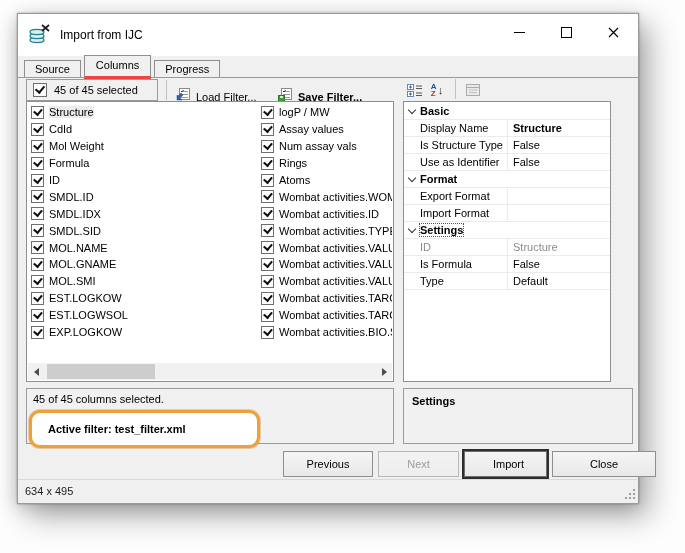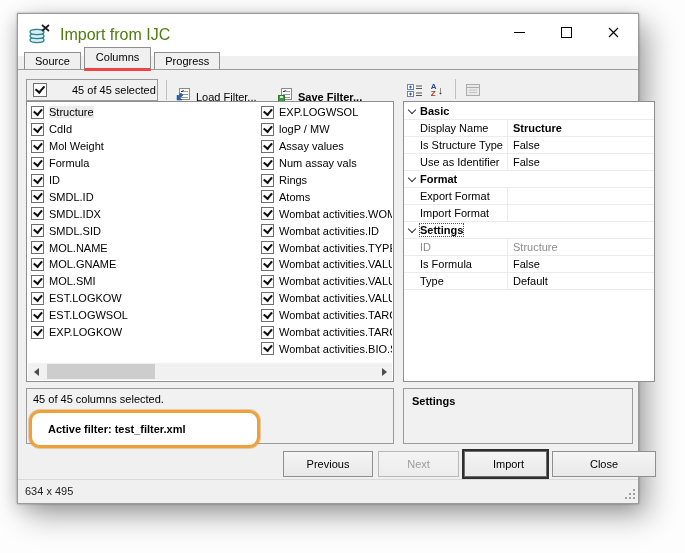--- a/index.html
+++ b/index.html
@@ -3,34 +3,34 @@
 <meta charset="utf-8">
 <style>
   html,body{margin:0;padding:0;background:#ffffff;font-family:"Liberation Sans",sans-serif;}
   .stage{position:relative;width:685px;height:553px;overflow:hidden;background:#fdfdfd;}
   .window{position:absolute;left:17px;top:13px;width:620px;height:489px;background:#f0f0f0;
     border:1px solid #9b9b9b;font-size:11px;color:#000;
     box-shadow:0 0 2px rgba(0,0,0,.35), 10px 12px 28px rgba(0,0,0,.33), -3px 4px 16px rgba(0,0,0,.14);}
   
   .titlebar{position:absolute;left:0;top:0;right:0;height:42px;background:#ffffff;display:flex;align-items:center;}
   .app-icon{margin-left:10px;width:24px;height:24px;flex:0 0 auto;}
-  .title-text{margin-left:8px;font-size:16px;color:#4d7c0f;}
+  .title-text{margin-left:8px;font-size:12px;color:#000000;}
   .win-controls{position:absolute;right:1px;top:1px;height:34px;display:flex;}
   .win-btn{width:47px;height:34px;display:flex;align-items:center;justify-content:center;cursor:default;}
   .glyph-min{width:11px;height:1px;background:#000;display:block;}
   .glyph-max{width:9px;height:9px;border:1px solid #000;display:block;}
   
-  .tabbar{position:absolute;left:0;top:42px;right:0;height:14px;padding-left:6px;box-sizing:border-box;display:flex;align-items:flex-end;}
+  .tabbar{position:absolute;left:0;top:42px;right:0;height:22px;padding-left:6px;box-sizing:border-box;display:flex;align-items:flex-end;}
   .tabbar::after{content:"";position:absolute;left:0;right:0;bottom:0;height:1px;background:#9a9a9a;z-index:1;}
   .tab{position:relative;display:inline-block;margin-right:3px;padding:2px 10px 3px;border:1px solid #8f8f8f;border-bottom:none;background:#f0f0f0;z-index:0;}
   .tab.active{z-index:2;padding:3px 11px 5px;margin-bottom:-1px;background:#f0f0f0;border-bottom:3px solid #ef4444;}
   
   .toolbar{position:absolute;left:0;top:65px;right:0;height:22px;}
   .sel-box{position:absolute;left:8px;top:0;width:132px;height:22px;border:1px solid #9b9b9b;background:#f0f0f0;
-    display:flex;align-items:center;gap:25px;padding-left:6px;box-sizing:border-box;}
+    display:flex;align-items:center;gap:7px;padding-left:6px;box-sizing:border-box;}
   .tb-sep{position:absolute;top:1px;width:1px;height:20px;background:#c0c0c0;}
   .tb-btn{position:absolute;top:0;height:24px;display:flex;align-items:flex-end;gap:5px;padding:0 4px;cursor:default;}
   .cb{width:12px;height:12px;border:1px solid #6e6e6e;background:#fff;position:relative;flex:0 0 auto;box-sizing:content-box;}
   .cb::after{content:"";position:absolute;left:3px;top:0px;width:4px;height:7px;border-right:2px solid #101010;border-bottom:2px solid #101010;transform:rotate(40deg);}
   .right-toolbar{position:absolute;left:385px;top:64px;width:230px;height:23px;}
   .rtb-btn{position:absolute;top:0;width:22px;height:22px;display:flex;align-items:center;justify-content:center;border:1px solid transparent;}
   .az{display:flex;flex-direction:column;line-height:7px;font-size:8px;font-weight:bold;}
   .az-a{color:#244a9e;} .az-z{color:#b3342c;}
   .az-arrow{font-size:11px;color:#222;margin-left:1px;}
   
@@ -42,21 +42,21 @@
   .item .cb{width:11px;height:11px;}
   .item .cb::after{left:2.5px;top:0px;width:3.5px;height:6px;}
   .col1 div.item:first-of-type .item-label{background:#ececec;}
   .hscroll{position:absolute;left:1px;right:1px;bottom:1px;height:17px;background:#f1f1f1;}
   .hs-arrow{position:absolute;top:0;width:16px;height:17px;display:flex;align-items:center;justify-content:center;}
   .hs-arrow.left{left:0;} .hs-arrow.right{right:0;}
   .tri-l{width:0;height:0;border-top:4px solid transparent;border-bottom:4px solid transparent;border-right:5px solid #4d4d4d;}
   .tri-r{width:0;height:0;border-top:4px solid transparent;border-bottom:4px solid transparent;border-left:5px solid #4d4d4d;}
   .hs-thumb{position:absolute;left:19px;top:1px;width:108px;height:15px;background:#cdcdcd;}
   
-  .props-panel{position:absolute;left:385px;top:87px;width:252px;height:281px;background:#fff;border:1px solid #8f8f8f;box-sizing:border-box;overflow:hidden;padding-top:1px;}
+  .props-panel{position:absolute;left:385px;top:87px;width:208px;height:281px;background:#fff;border:1px solid #8f8f8f;box-sizing:border-box;overflow:hidden;padding-top:1px;}
   .prow{position:relative;height:17px;display:flex;align-items:center;border-bottom:1px solid #ebebeb;box-sizing:border-box;}
   .chev{width:16px;display:flex;justify-content:center;flex:0 0 auto;}
   .vchev{width:5px;height:5px;border-left:1px solid #333;border-bottom:1px solid #333;transform:rotate(-45deg);margin-top:-3px;}
   .group-label{font-weight:bold;}
   .prow.prop{padding-left:16px;}
   .pname{width:87px;flex:0 0 auto;overflow:hidden;white-space:nowrap;border-right:1px solid #ebebeb;align-self:stretch;display:flex;align-items:center;}
   .pval{padding-left:5px;flex:1;overflow:hidden;white-space:nowrap;}
   .bold{font-weight:bold;}
   .muted{color:#8c8c8c;}
   .muted .pname,.muted .pval{color:#8c8c8c;}
@@ -242,24 +242,20 @@
             <span class="item-label">EST.LOGWSOL</span>
           </div>
 
           <div class="item">
             <span class="cb"></span>
             <span class="item-label">EXP.LOGKOW</span>
           </div>
         </div>
       <div class="col col2">
 
-          <div class="item">
-            <span class="cb"></span>
-            <span class="item-label">EXP.LOGWSOL</span>
-          </div>
 
           <div class="item">
             <span class="cb"></span>
             <span class="item-label">logP / MW</span>
           </div>
 
           <div class="item">
             <span class="cb"></span>
             <span class="item-label">Assay values</span>
           </div>

